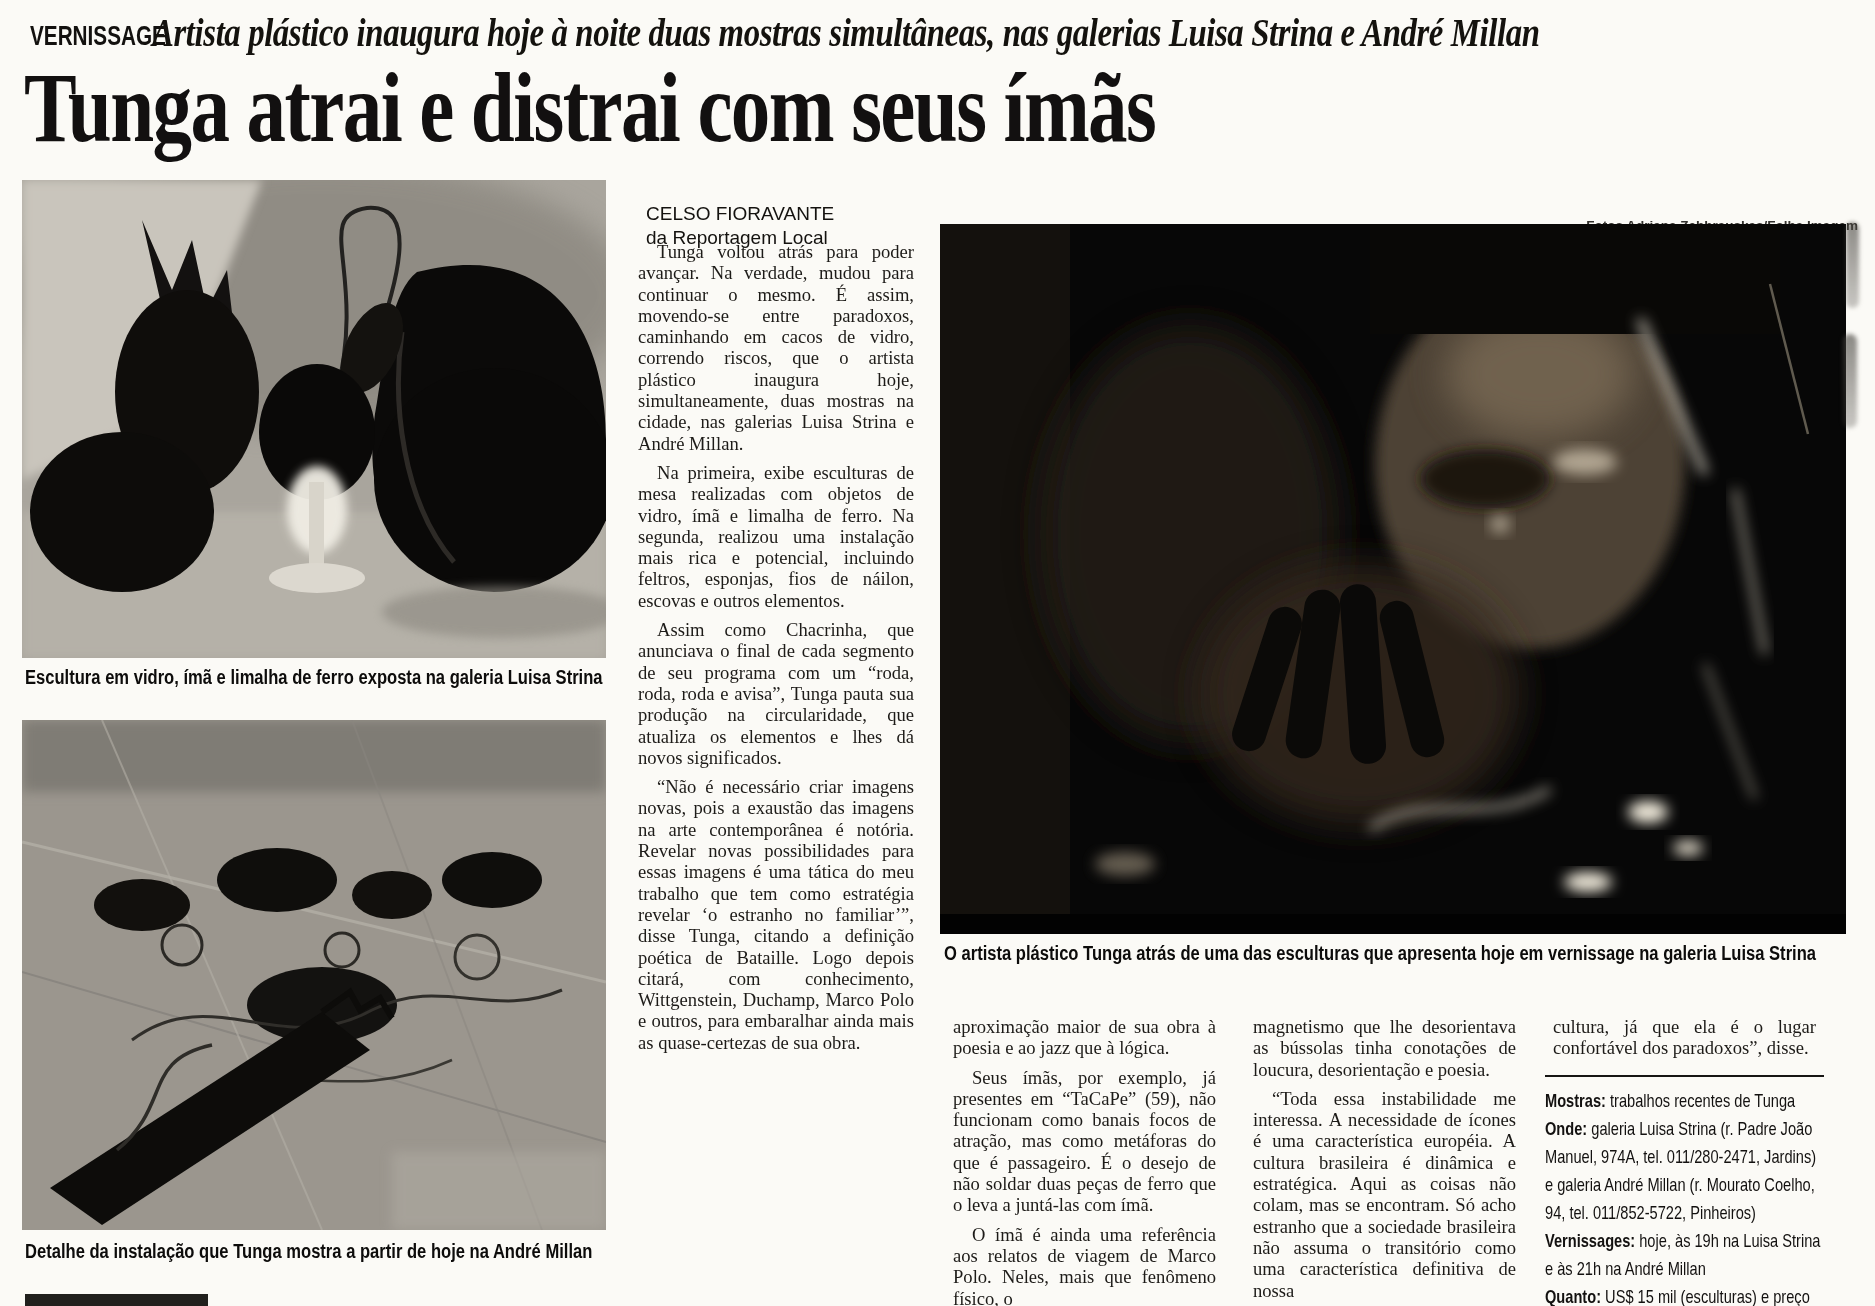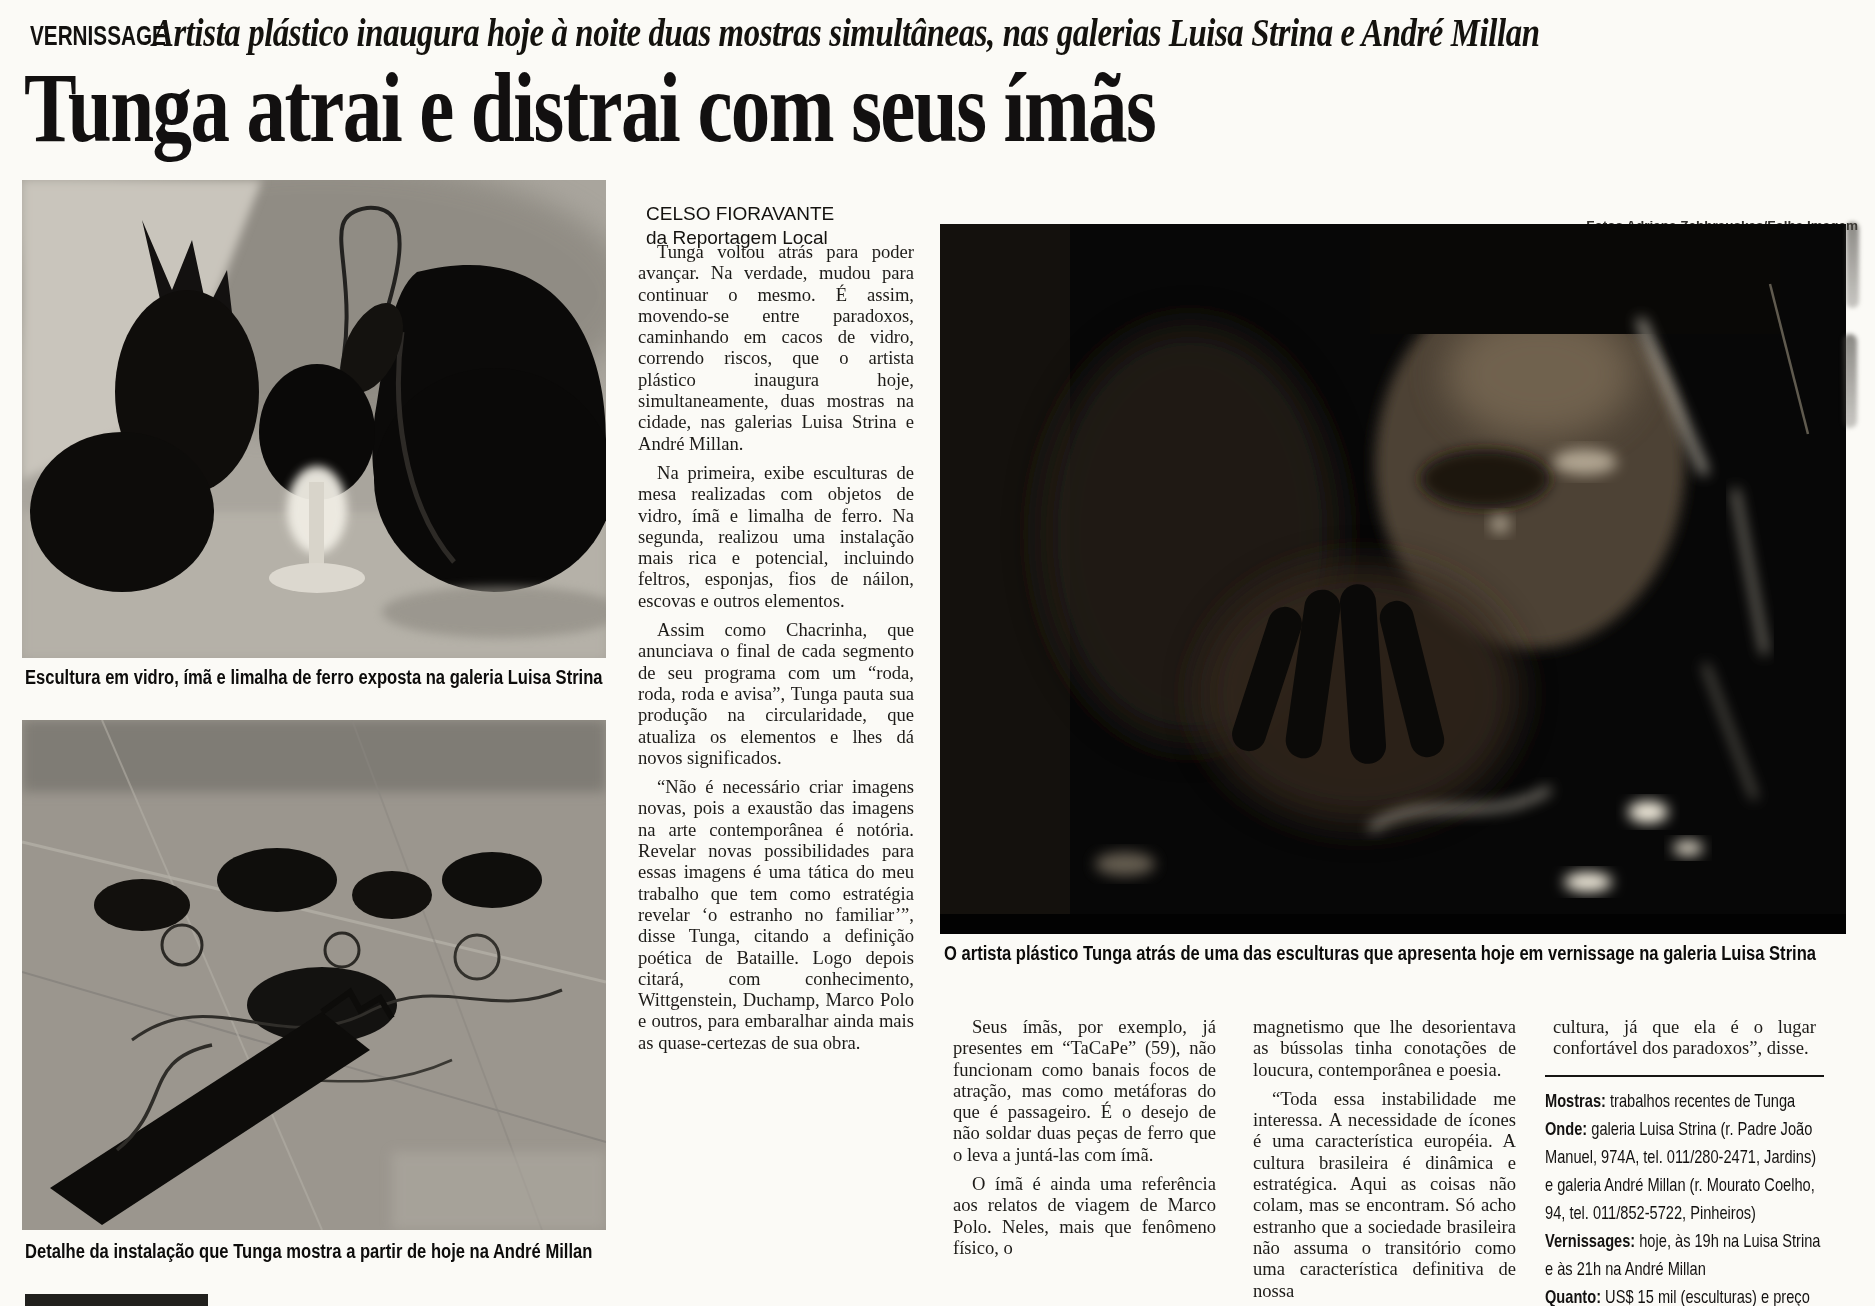--- a/index.html
+++ b/index.html
@@ -161,25 +161,26 @@
     <ellipse cx="748" cy="624" rx="15" ry="8" fill="#e8e1d0" filter="url(#c1)" opacity="0.9"></ellipse>
     <ellipse cx="648" cy="658" rx="24" ry="10" fill="#efe9da" filter="url(#c1)"></ellipse>
     <ellipse cx="185" cy="640" rx="30" ry="12" fill="#8d8270" filter="url(#c1)" opacity="0.7"></ellipse>
     <path d="M430 605 C 485 565 545 605 610 565" stroke="#e4ddcc" stroke-width="6" fill="none" opacity="0.75" filter="url(#c1)"></path>
     <circle cx="560" cy="300" r="10" fill="#d9cfb9" opacity="0.6" filter="url(#c1)"></circle>
     <rect y="690" width="906" height="20" fill="#020202"></rect>
   </svg>
   <div class="abs caption caption-c">O artista plástico Tunga atrás de uma das esculturas que apresenta hoje em vernissage na galeria Luisa Strina</div>
 
   <div class="abs col col-b">
+    <p>aproximação maior de sua obra à poesia e ao jazz que à lógica.</p>
     <p class="indent">Seus ímãs, por exemplo, já presentes em “TaCaPe” (59), não funcionam como banais focos de atração, mas como metáforas do que é passageiro. É o desejo de não soldar duas peças de ferro que o leva a juntá-las com ímã.</p>
     <p class="indent">O ímã é ainda uma referência aos relatos de viagem de Marco Polo. Neles, mais que fenômeno físico, o</p>
   </div>
   <div class="abs col col-c">
-    <p>magnetismo que lhe desorientava as bússolas tinha conotações de loucura, contemporânea e poesia.</p>
+    <p>magnetismo que lhe desorientava as bússolas tinha conotações de loucura, desorientação e poesia.</p>
     <p class="indent">“Toda essa instabilidade me interessa. A necessidade de ícones é uma característica européia. A cultura brasileira é dinâmica e estratégica. Aqui as coisas não colam, mas se encontram. Só acho estranho que a sociedade brasileira não assuma o transitório como uma característica definitiva de nossa</p>
   </div>
   <div class="abs col col-d">
     <p>cultura, já que ela é o lugar confortável dos paradoxos”, disse.</p>
     <hr class="info-rule">
     <div class="infobox">
       <div class="info-row">
         <b>Mostras:</b>
         <span>trabalhos recentes de Tunga</span>
       </div>

